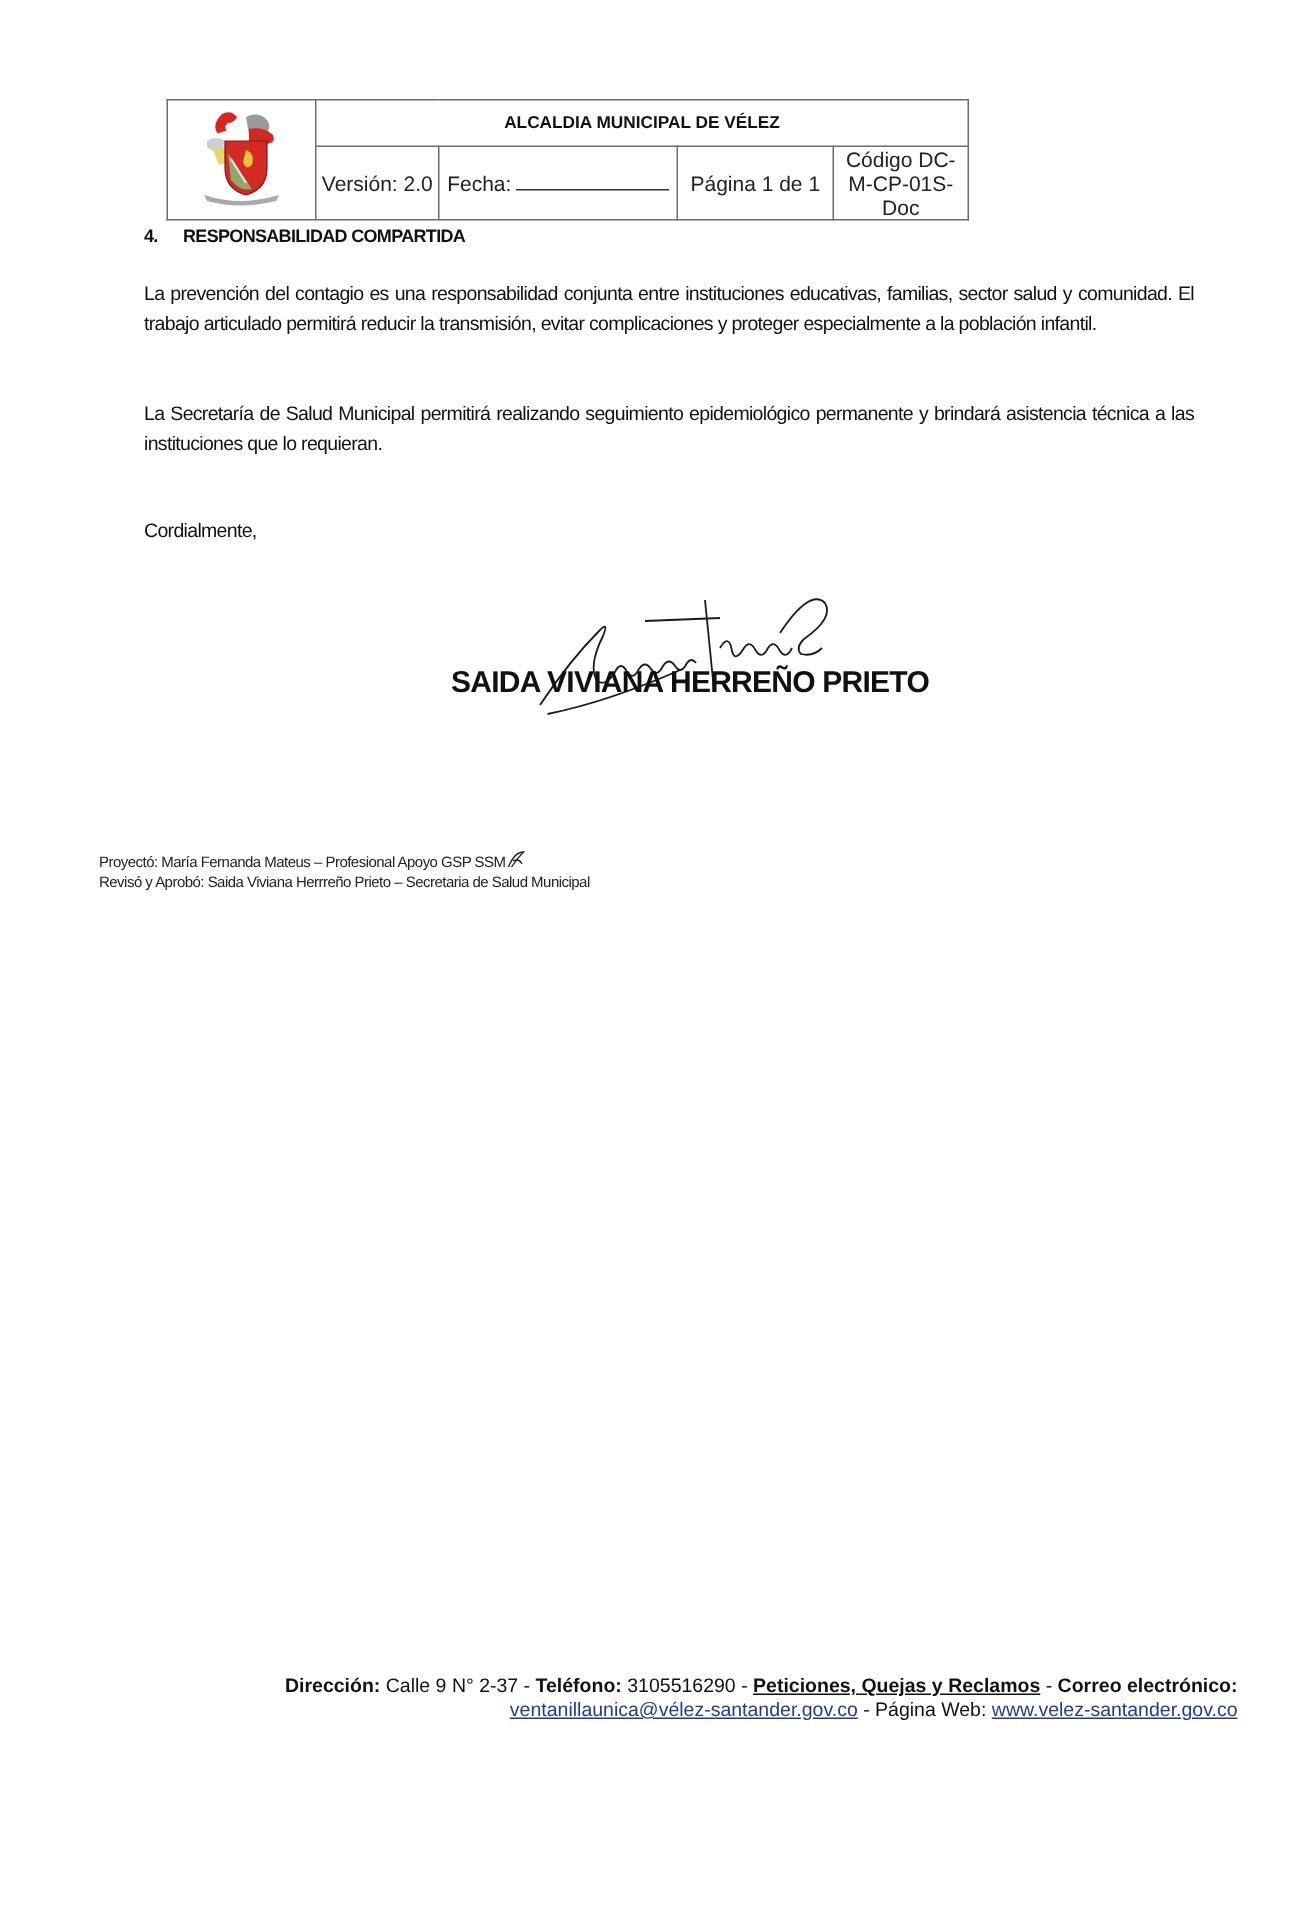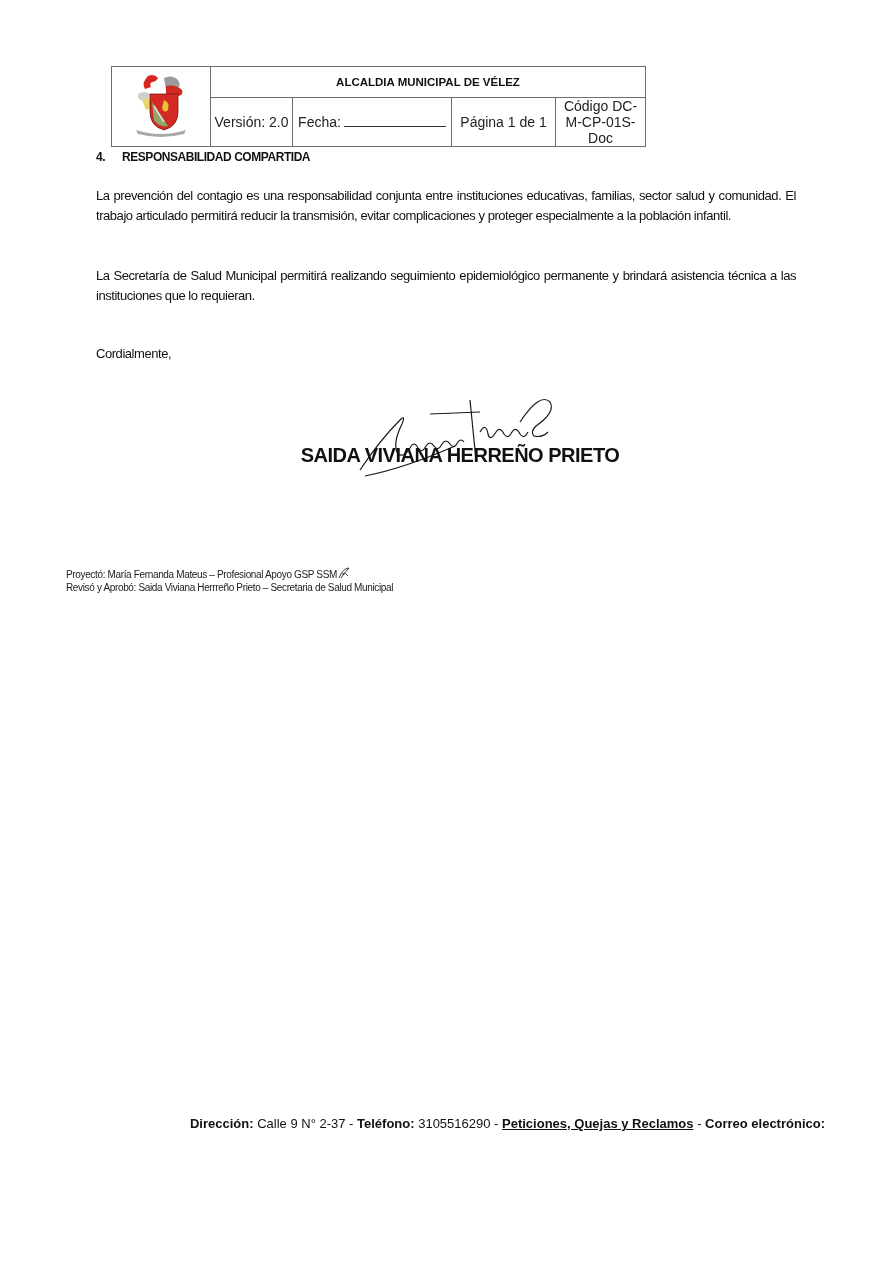--- a/index.html
+++ b/index.html
@@ -114,13 +114,16 @@
   <div><span>Proyectó: María Fernanda Mateus – Profesional Apoyo GSP SSM</span><svg width="14" height="14" viewBox="0 0 14 14" style="vertical-align:-2px">
         <path d="M2 12 q4 -10 10 -10 q-4 4 -8 10 M5 8 q4 -2 6 2" fill="none" stroke="#222" stroke-width="0.9"></path>
       </svg></div>
   <div>Revisó y Aprobó: Saida Viviana Herrreño Prieto – Secretaria de Salud Municipal</div>
 </div>
 
 <div class="footer">
   <div>
     <b>Dirección:</b><span> Calle 9 N° 2-37 - </span><b>Teléfono:</b><span> 3105516290  - </span><span class="u">Peticiones, Quejas y Reclamos</span><span> - </span><b>Correo electrónico:</b>
   </div>
+  <div>
+    <a>ventanillaunica@vélez-santander.gov.co</a><span> -  Página Web: </span><a>www.velez-santander.gov.co</a>
+  </div>
 </div>
 
 </body></html>

